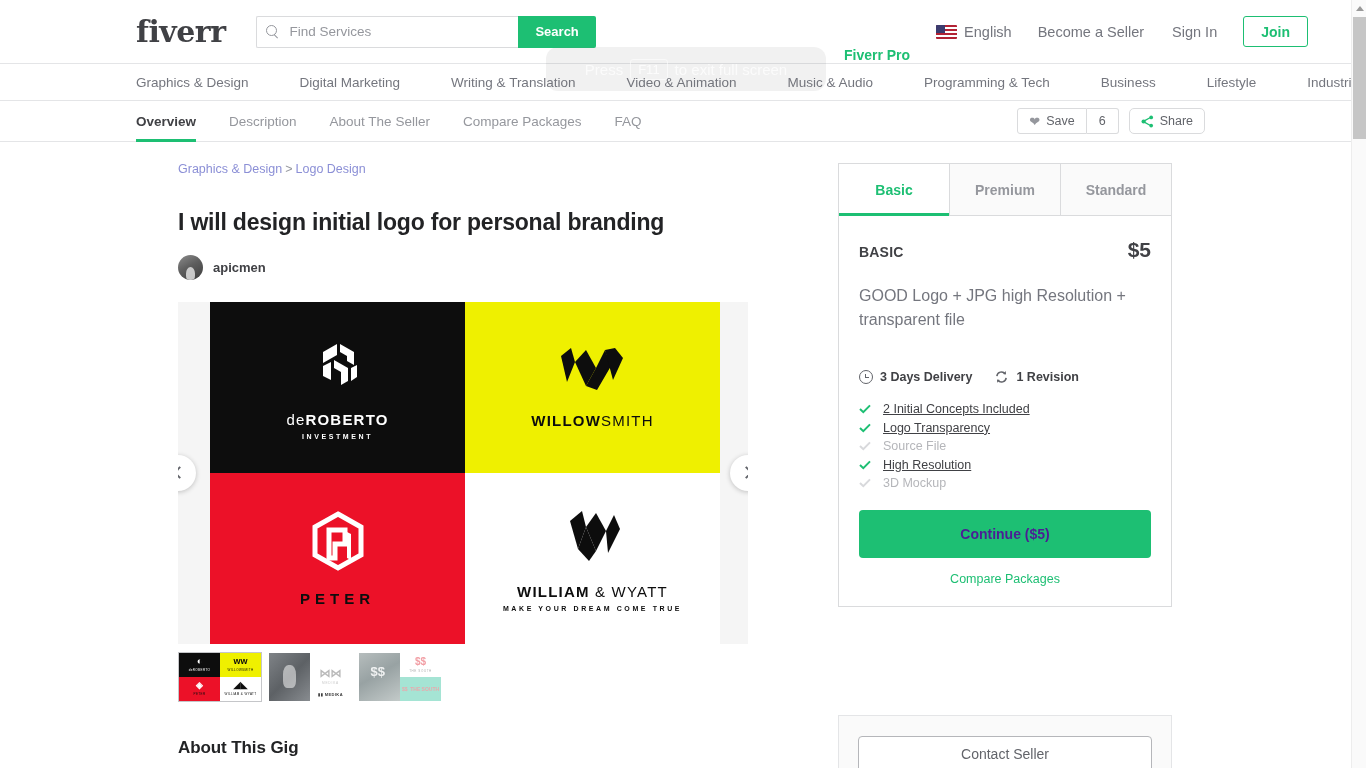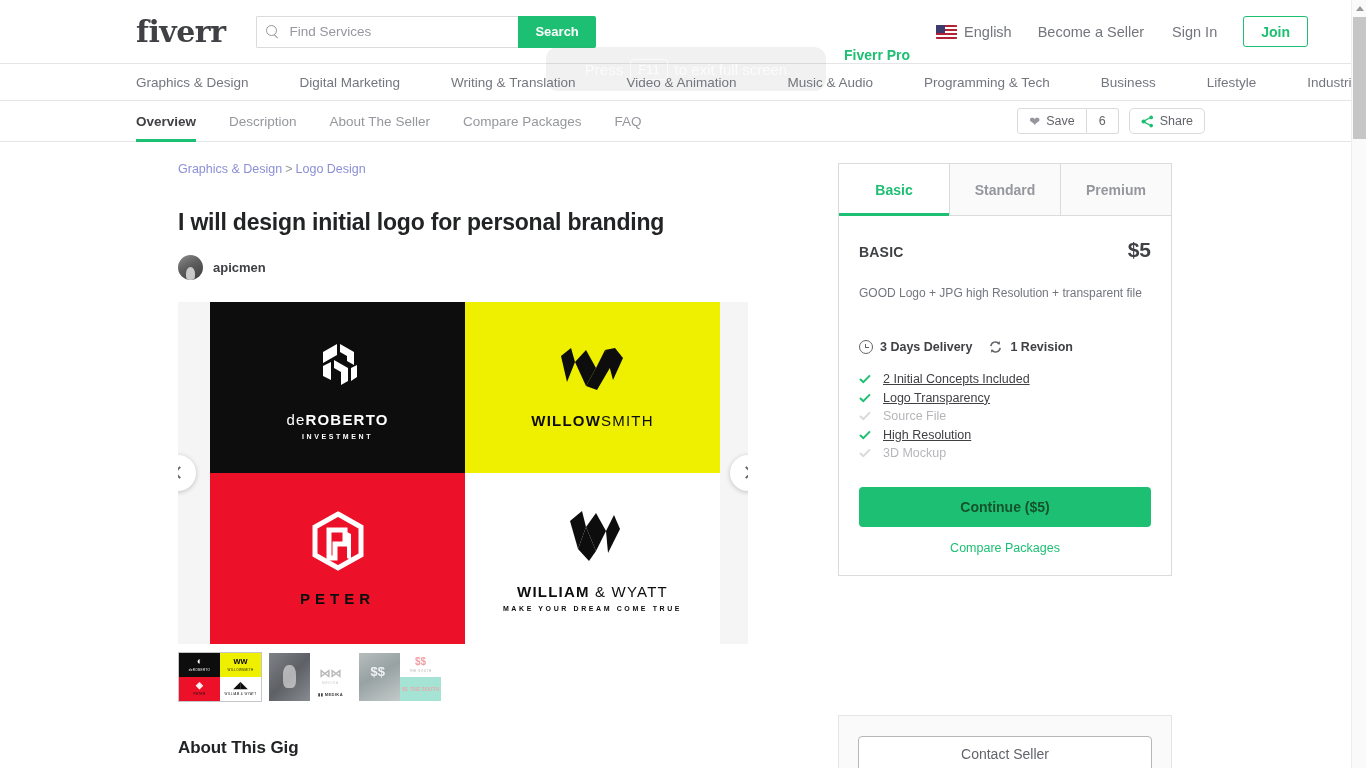--- a/index.html
+++ b/index.html
@@ -240,38 +240,38 @@
   }
   .pkg-tab:last-child { border-right: none; }
   .pkg-tab.active { background: #fff; color: #1dbf73; border-bottom: none; }
   .pkg-tab.active::after {
     content: ""; position: absolute; left: 0; right: 0; bottom: 0; height: 3px; background: #1dbf73;
   }
   .pkg-body { padding: 22px 20px 20px 20px; }
   .pkg-head { display: flex; align-items: baseline; justify-content: space-between; }
   .pkg-name { font-size: 14px; font-weight: bold; color: #404145; letter-spacing: 0.2px; }
   .pkg-price { font-size: 21px; font-weight: bold; color: #404145; }
-  .pkg-desc { font-size: 12px; color: #74767e; margin-top: 22px; line-height: 1.5; }
-  .pkg-meta { display: flex; gap: 16px; margin-top: 38px; }
+  .pkg-desc { font-size: 16px; color: #74767e; margin-top: 22px; line-height: 1.5; }
+  .pkg-meta { display: flex; gap: 22px; margin-top: 38px; }
   .meta-item { display: flex; align-items: center; gap: 7px; font-size: 12.5px;
                font-weight: bold; color: #404145; }
   .clock-icon { width: 14px; height: 14px; border: 1.3px solid #62646a; border-radius: 50%;
                 position: relative; flex: none; }
   .clock-icon::before { content:""; position:absolute; left:5.3px; top:2.6px; width:1.2px;
                         height:4.4px; background:#62646a; }
   .clock-icon::after { content:""; position:absolute; left:5.6px; top:6.2px; width:3.4px;
                        height:1.2px; background:#62646a; }
   .rev-icon { width: 15px; height: 14px; flex: none; }
   .feat-list { margin-top: 16px; }
   .feat { display: flex; align-items: center; gap: 12px; height: 18.5px; font-size: 12.5px; }
   .feat .ck { width: 12px; flex: none; }
   .feat.on { color: #404145; text-decoration: underline; }
   .feat.off { color: #b5b6ba; }
   .continue-btn {
-    margin-top: 24px; width: 100%; height: 40px; background: #1dbf73; color: #14532d;
+    margin-top: 17px; width: 100%; height: 48px; background: #1dbf73; color: #4c1d95;
     border: none; border-radius: 4px; font-size: 14px; font-weight: bold; cursor: pointer;
     font-family: "Liberation Sans", sans-serif;
   }
   .compare {
     display: block; text-align: center; margin-top: 14px; font-size: 12.5px;
     color: #1dbf73; cursor: pointer; text-decoration: none;
   }
   .contact-wrap {
     position: absolute; left: 838px; top: 573px; width: 334px; height: 77px;
     background: #fafafa; border: 1px solid #e4e5e7;
@@ -485,22 +485,22 @@
           </div>
         </div>
       </div>
     </div>
 
     <div class="about-title">About This Gig</div>
 
     <div class="pkg">
       <div class="pkg-tabs">
         <div class="pkg-tab active">Basic</div>
+        <div class="pkg-tab">Premium</div>
         <div class="pkg-tab">Standard</div>
-        <div class="pkg-tab">Premium</div>
       </div>
 
       <div class="pkg-body">
         <div class="pkg-head">
           <span class="pkg-name">BASIC</span>
           <span class="pkg-price">$5</span>
         </div>
 
         <div class="pkg-desc">GOOD Logo + JPG high Resolution + transparent file</div>
 

